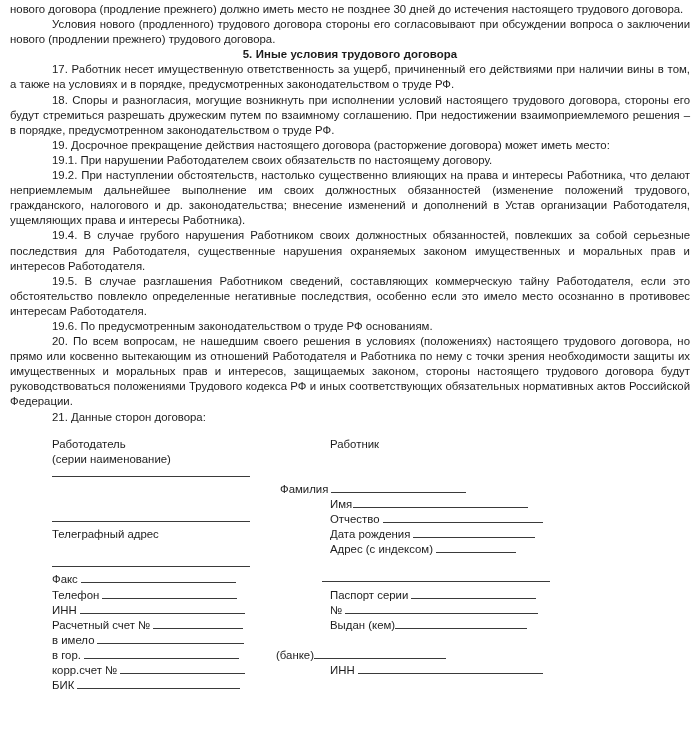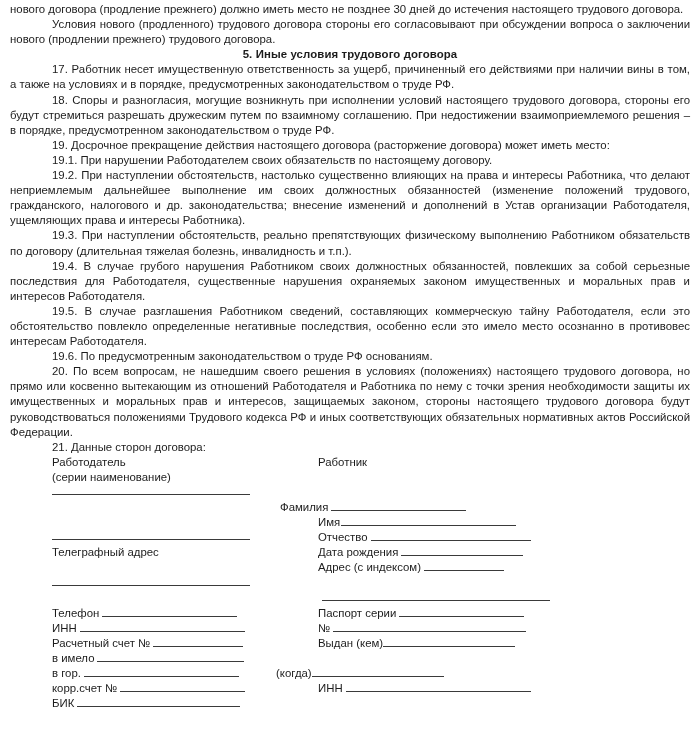--- a/index.html
+++ b/index.html
@@ -33,36 +33,36 @@
   .prose.noindent { text-indent: 0; }
   .heading {
     text-align: center;
     font-weight: bold;
     margin: 0;
     letter-spacing: 0.1px;
   }
   
   .form {
     position: relative;
-    margin-top: 0;
+    margin-top: 12px;
   }
   .frow {
     position: relative;
     height: 15.1px;
     white-space: nowrap;
   }
   .lcol {
     position: absolute;
     left: 42px;
     top: 0;
     white-space: nowrap;
   }
   .rcol {
     position: absolute;
-    left: 308px;
+    left: 320px;
     top: 0;
     white-space: nowrap;
   }
   .rcol.fam { left: 270px; }
   .kogda {
     position: absolute;
     left: 266px;
     top: 0;
     white-space: nowrap;
   }
@@ -103,21 +103,20 @@
   </div>
 
   <p class="heading">5. Иные условия трудового договора</p>
 
   <div>
     <p class="prose indent">17. Работник несет имущественную ответственность за ущерб, причиненный его действиями при наличии вины в том, а также на условиях и в порядке, предусмотренных законодательством о труде РФ.</p>
     <p class="prose indent">18. Споры и разногласия, могущие возникнуть при исполнении условий настоящего трудового договора, стороны его будут стремиться разрешать дружеским путем по взаимному соглашению. При недостижении взаимоприемлемого решения – в порядке, предусмотренном законодательством о труде РФ.</p>
     <p class="prose indent">19. Досрочное прекращение действия настоящего договора (расторжение договора) может иметь место:</p>
     <p class="prose indent">19.1. При нарушении Работодателем своих обязательств по настоящему договору.</p>
     <p class="prose indent">19.2. При наступлении обстоятельств, настолько существенно влияющих на права и интересы Работника, что делают неприемлемым дальнейшее выполнение им своих должностных обязанностей (изменение положений трудового, гражданского, налогового и др. законодательства; внесение изменений и дополнений в Устав организации Работодателя, ущемляющих права и интересы Работника).</p>
-    <p class="prose indent">19.3. При наступлении обстоятельств, реально препятствующих физическому выполнению Работником обязательств по договору (длительная тяжелая болезнь, инвалидность и т.п.).</p>
     <p class="prose indent">19.4. В случае грубого нарушения Работником своих должностных обязанностей, повлекших за собой серьезные последствия для Работодателя, существенные нарушения охраняемых законом имущественных и моральных прав и интересов Работодателя.</p>
     <p class="prose indent">19.5. В случае разглашения Работником сведений, составляющих коммерческую тайну Работодателя, если это обстоятельство повлекло определенные негативные последствия, особенно если это имело место осознанно в противовес интересам Работодателя.</p>
     <p class="prose indent">19.6. По предусмотренным законодательством о труде РФ основаниям.</p>
     <p class="prose indent">20. По всем вопросам, не нашедшим своего решения в условиях (положениях) настоящего трудового договора, но прямо или косвенно вытекающим из отношений Работодателя и Работника по нему с точки зрения необходимости защиты их имущественных и моральных прав и интересов, защищаемых законом, стороны настоящего трудового договора будут руководствоваться положениями Трудового кодекса РФ и иных соответствующих обязательных нормативных актов Российской Федерации.</p>
     <p class="prose indent">21. Данные сторон договора:</p>
   </div>
 
   <div class="form">
 
     <div class="frow">
@@ -165,20 +164,23 @@
       <span class="rcol">
         <span>Адрес (с индексом)</span><span class="ln" style="width:80px"></span>
       </span>
     </div>
 
     <div class="frow">
       <span class="rule-left"></span>
     </div>
 
     <div class="frow">
+      <span class="lcol">
+        <span>Факс</span><span class="ln" style="width:155px"></span>
+      </span>
       <span class="rule-right"></span>
     </div>
 
     <div class="frow">
       <span class="lcol">
         <span>Телефон</span><span class="ln" style="width:135px"></span>
       </span>
       <span class="rcol">
         <span>Паспорт серии</span><span class="ln" style="width:125px"></span>
       </span>
@@ -206,21 +208,21 @@
       <span class="lcol">
         <span>в имело</span><span class="ln" style="width:147px"></span>
       </span>
     </div>
 
     <div class="frow">
       <span class="lcol">
         <span>в гор.</span><span class="ln" style="width:155px"></span>
       </span>
       <span class="kogda">
-        <span>(когда)</span><span class="ln nogap" style="width:132px"></span>
+        <span>(банке)</span><span class="ln nogap" style="width:132px"></span>
       </span>
     </div>
 
     <div class="frow">
       <span class="lcol">
         <span>корр.счет №</span><span class="ln" style="width:125px"></span>
       </span>
       <span class="rcol">
         <span>ИНН</span><span class="ln" style="width:185px"></span>
       </span>

